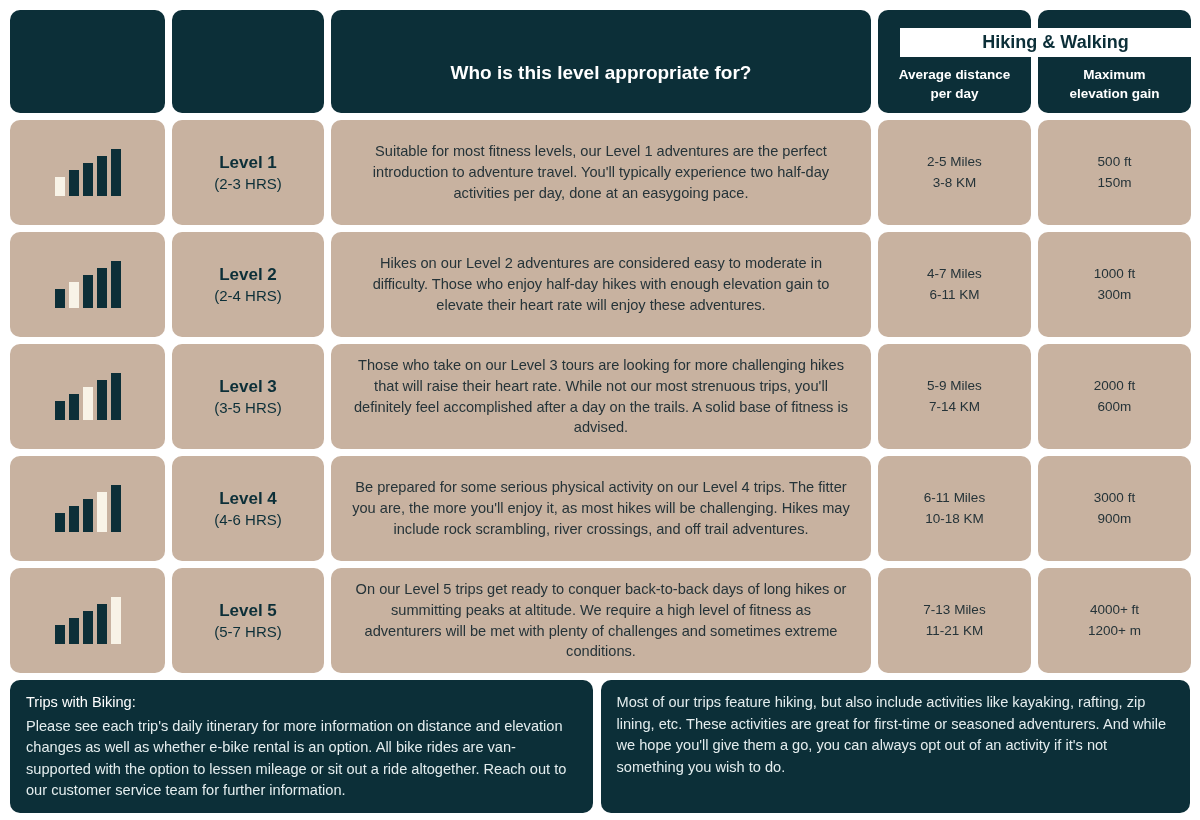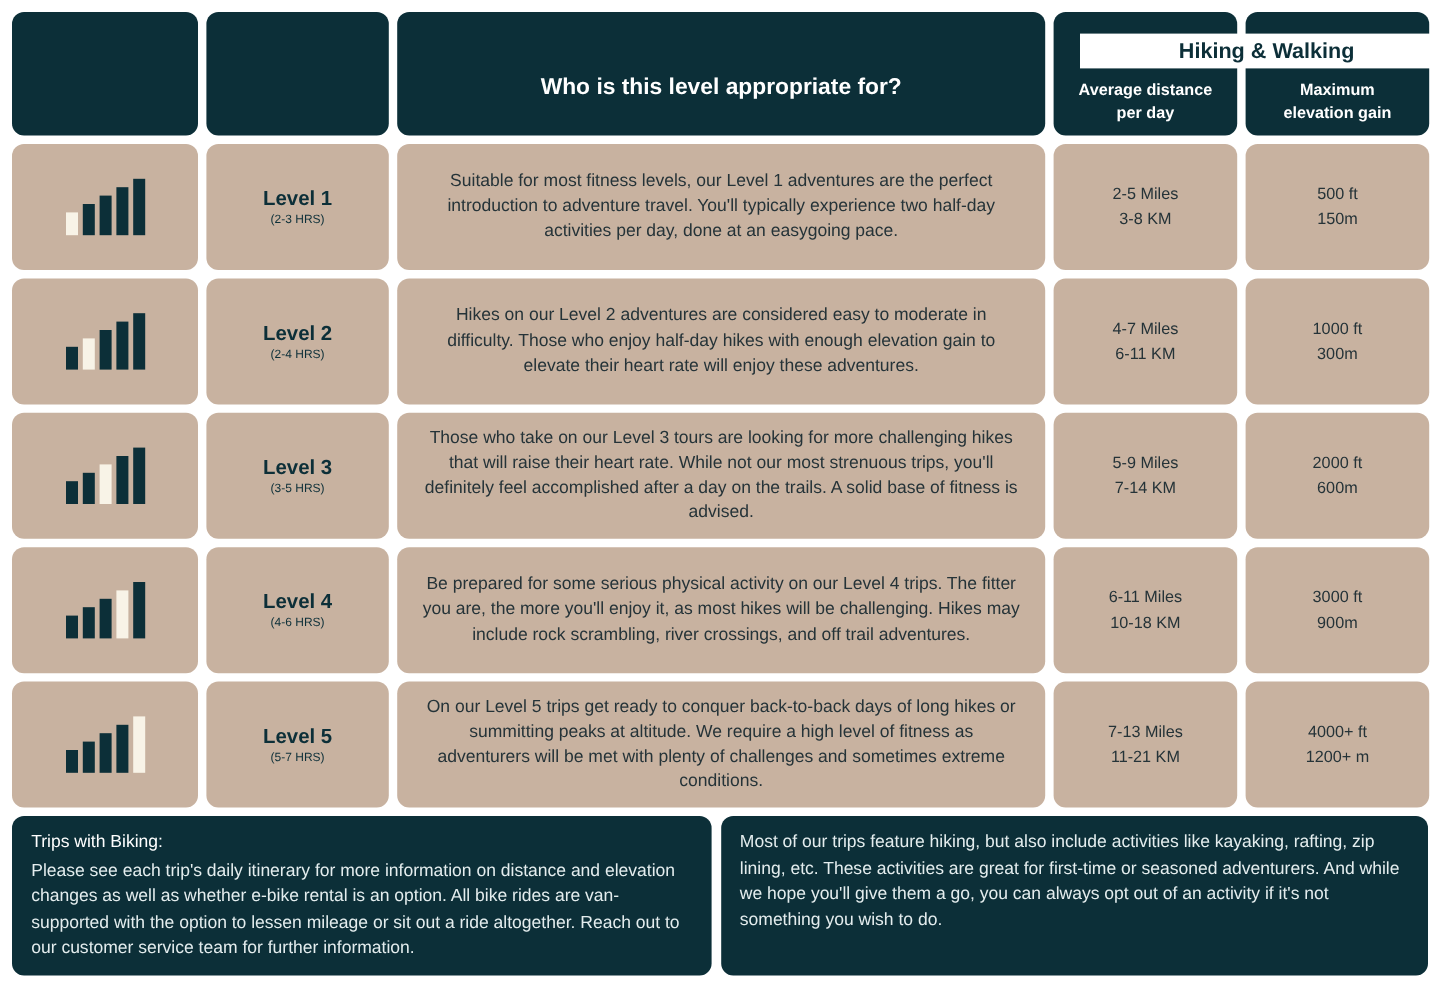--- a/index.html
+++ b/index.html
@@ -46,21 +46,21 @@
   .hband span{color:var(--dark);font-weight:bold;font-size:18px;}
 
   .icon-cell{display:flex;align-items:center;justify-content:center;}
   .icon-bars{display:flex;align-items:flex-end;gap:4px;height:47px;}
   .bar{width:10px;background:var(--dark);display:inline-block;}
   .bar-active{background:var(--cream);}
 
   .level-cell{display:flex;flex-direction:column;align-items:center;
     justify-content:center;color:var(--dark);}
   .lvl{font-size:17px;font-weight:bold;}
-  .hrs{font-size:10px;margin-top:2px;}
+  .hrs{font-size:15px;margin-top:2px;}
 
   .desc-cell{display:flex;align-items:center;justify-content:center;
     text-align:center;padding:13px 20px;color:var(--ink);
     font-size:14.6px;line-height:1.42;}
 
   .val-cell{display:flex;align-items:center;justify-content:center;
     text-align:center;color:var(--ink);font-size:13.5px;line-height:1.55;
     white-space:pre-line;}
 
   

